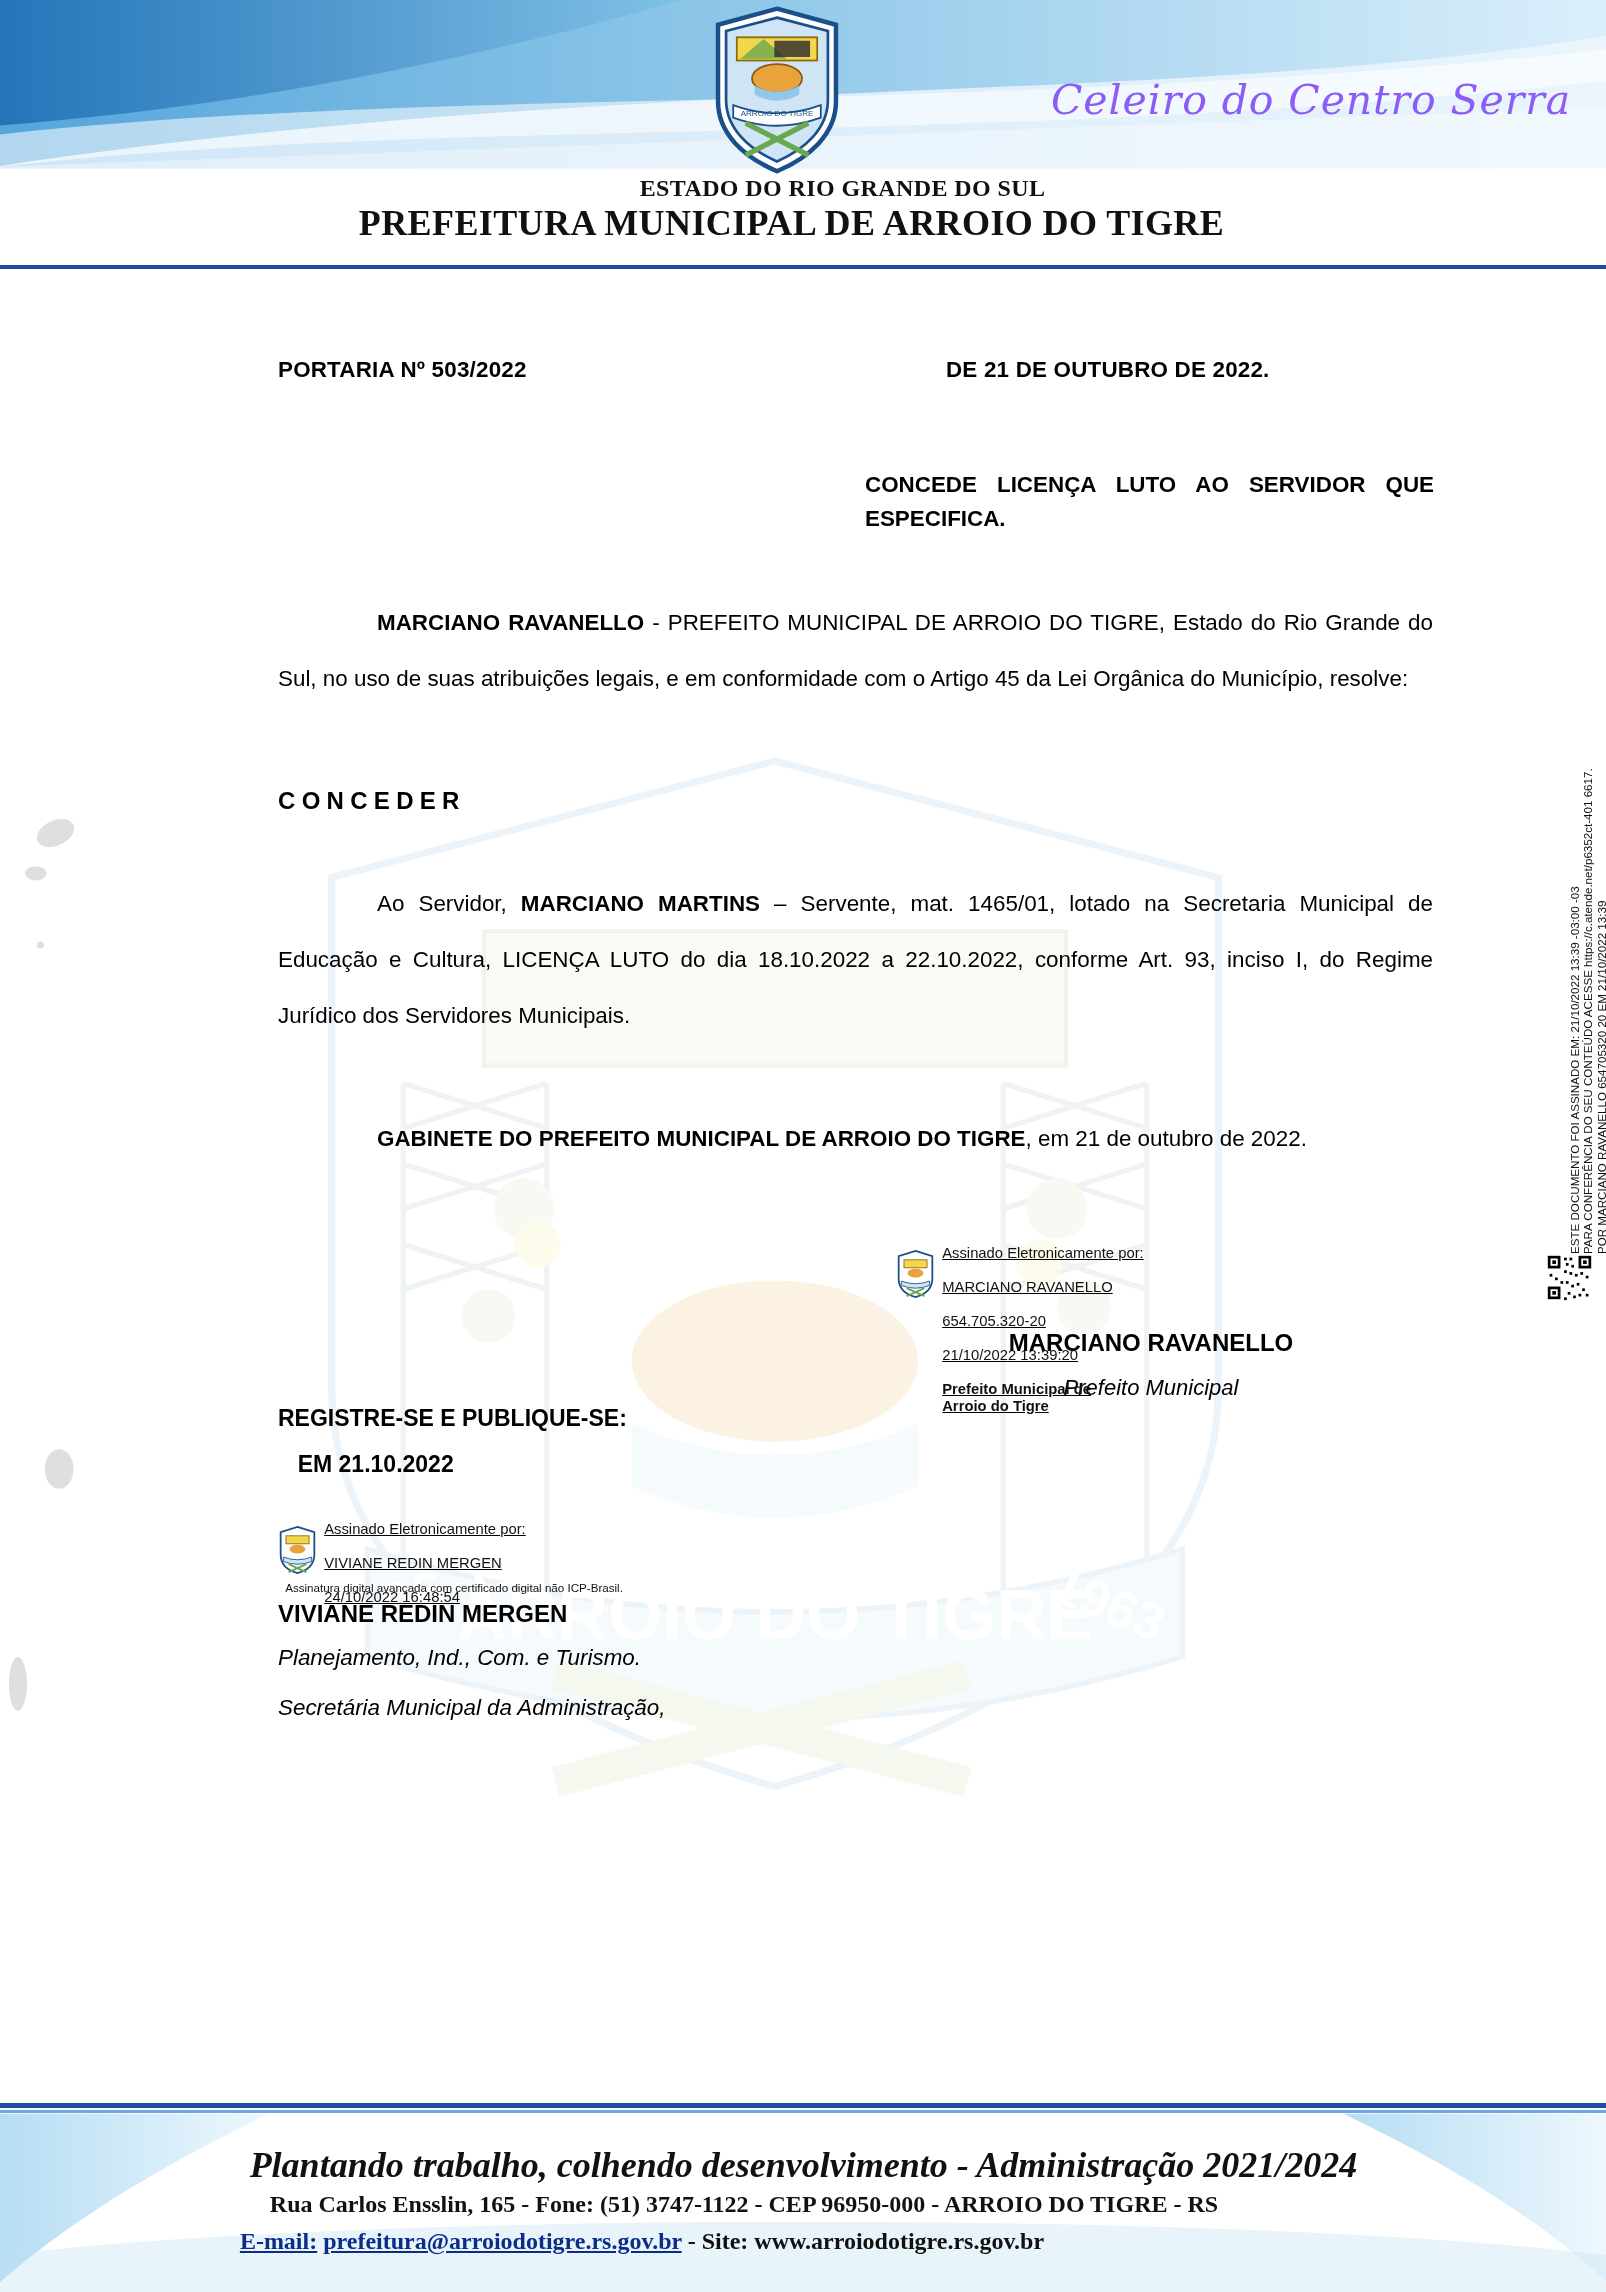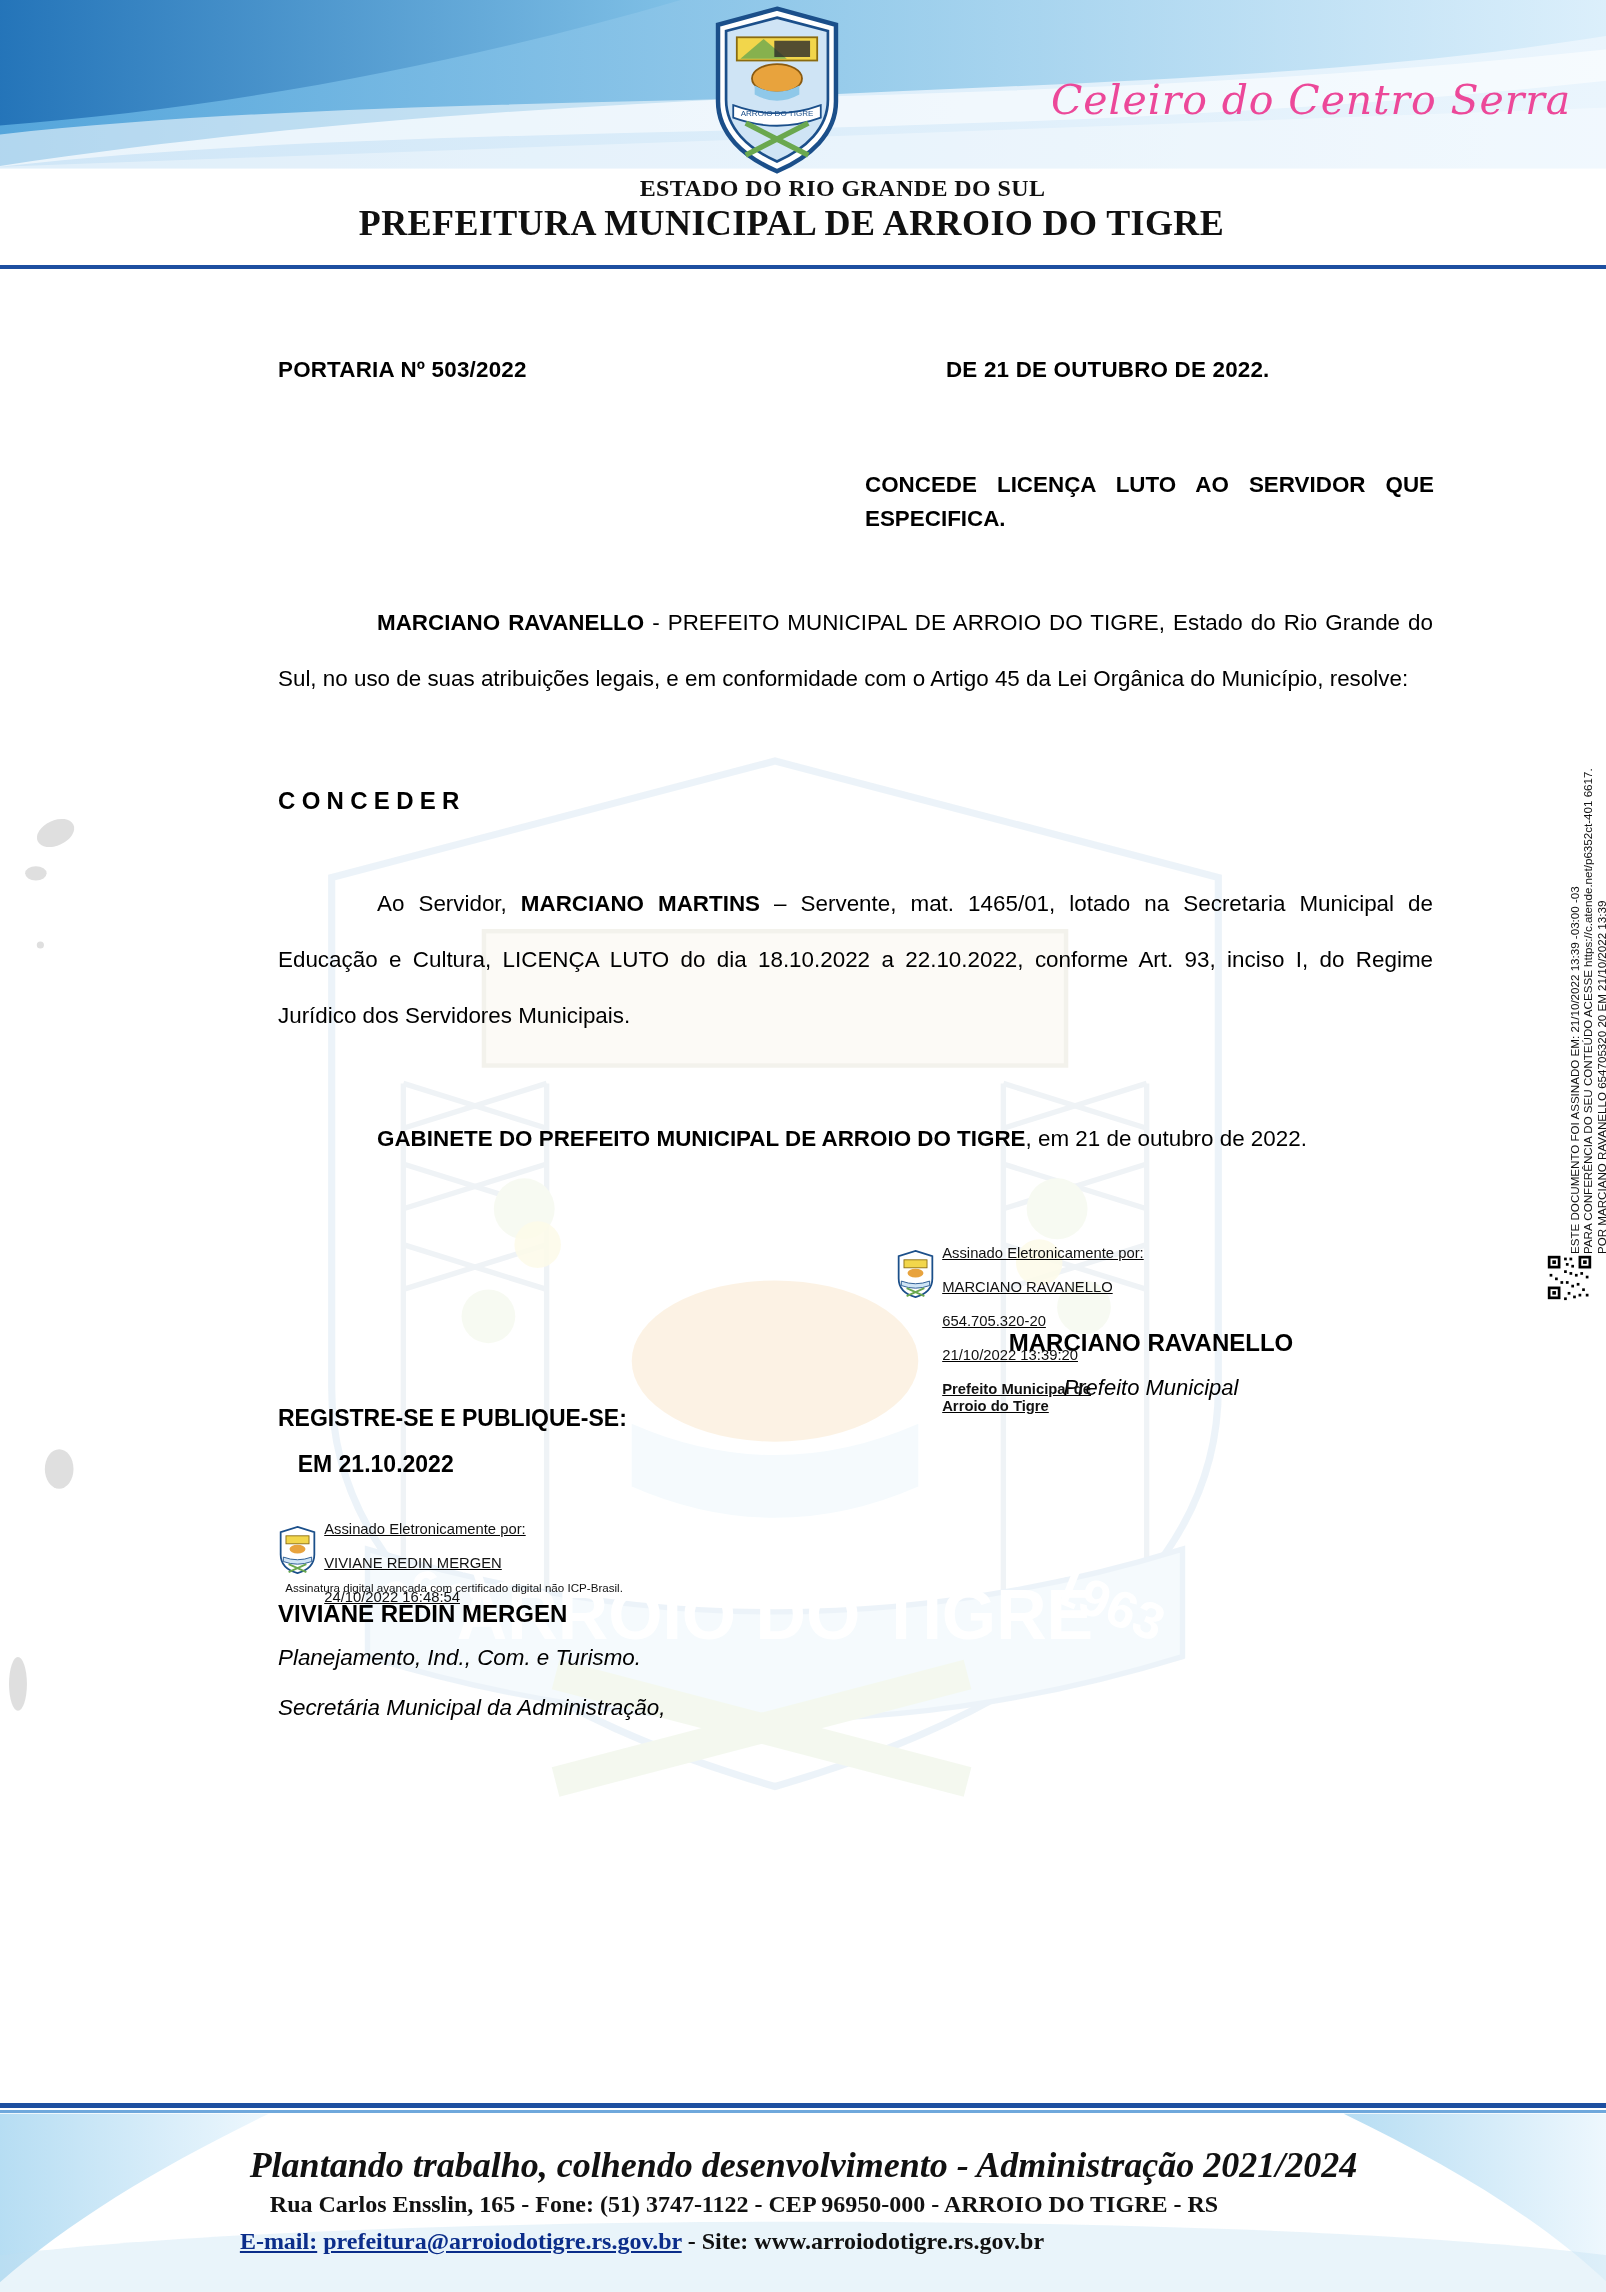--- a/index.html
+++ b/index.html
@@ -39,21 +39,21 @@
     position: absolute;
     left: 710px; top: 5.4px;
     width: 134px; height: 170px;
   }
   .celeiro {
     position: absolute;
     right: 36px; top: 76px;
     font-family: "DejaVu Serif", serif;
     font-style: italic;
     font-size: 41px;
-    color: #ec4899;
+    color: #8b5cf6;
     letter-spacing: 0.9px;
     white-space: nowrap;
   }
   .estado {
     position: absolute;
     top: 175px; left: 0; width: 1607px;
     text-align: center;
     font-family: "Liberation Serif", serif;
     font-weight: bold;
     font-size: 24px;

